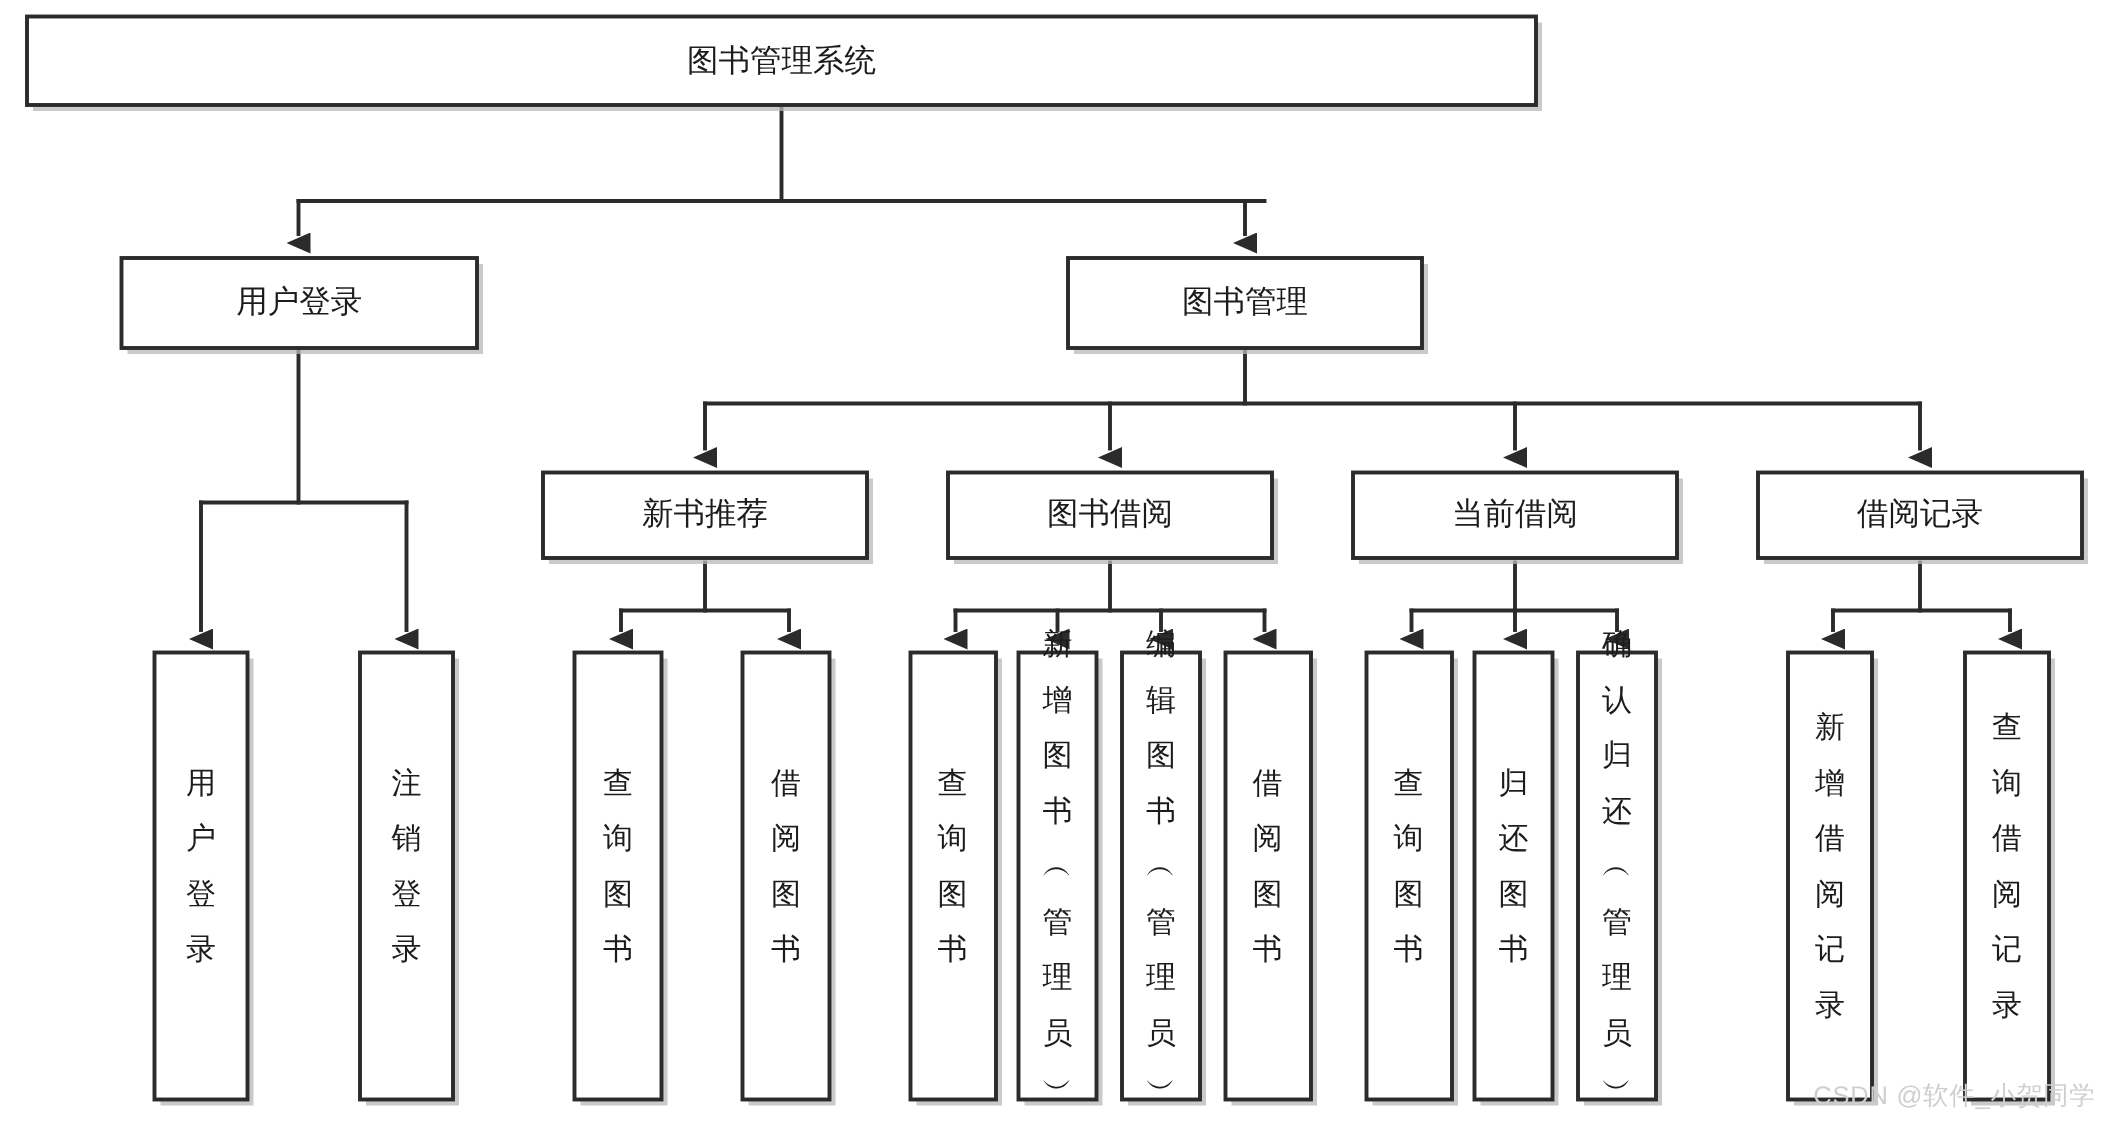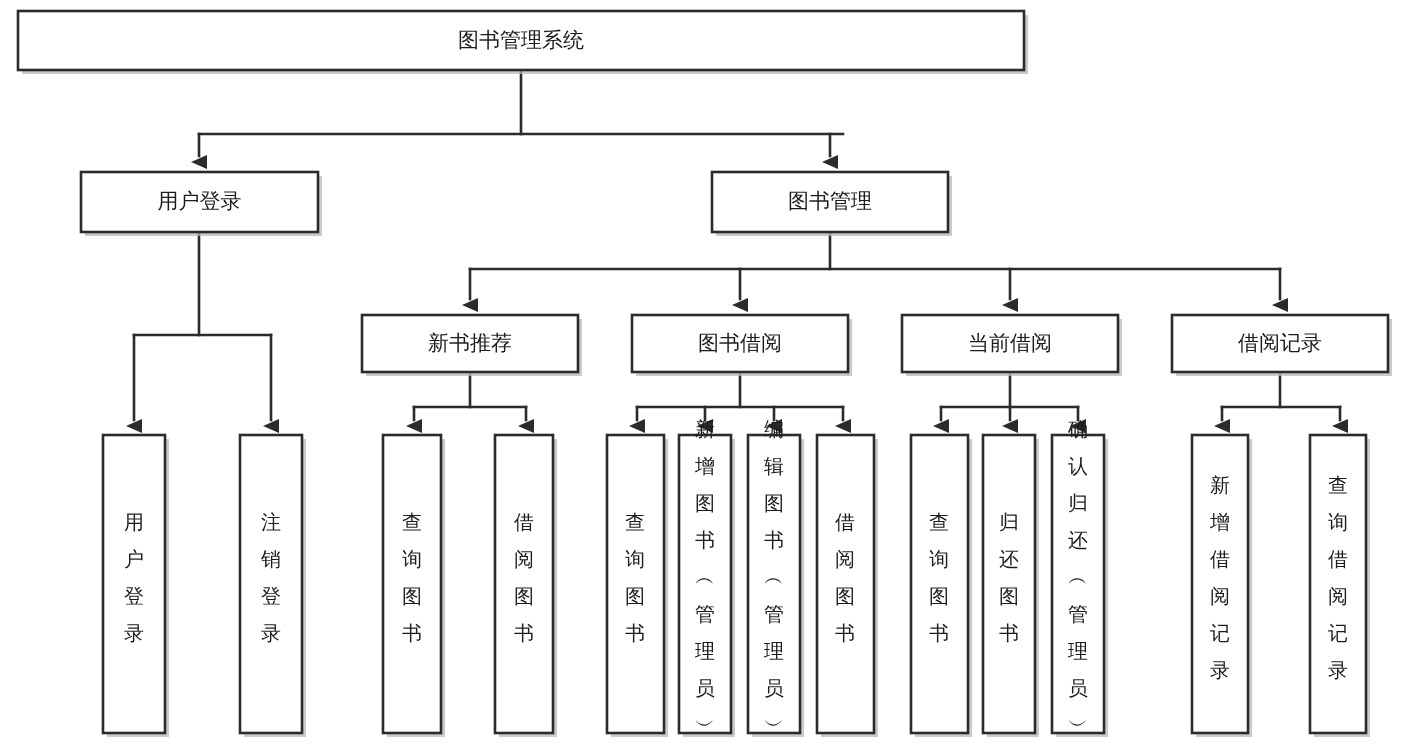--- a/index.html
+++ b/index.html
@@ -255,13 +255,14 @@
       </g>
 
       <g>
         <rect class="node-shadow" x="1314" y="439" width="56" height="298"></rect>
         <rect class="node-rect" x="1310" y="435" width="56" height="298"></rect>
         <text class="leaf-label-char" x="1338"><tspan x="1338" y="491.5">查</tspan><tspan x="1338" y="528.5">询</tspan><tspan x="1338" y="565.5">借</tspan><tspan x="1338" y="602.5">阅</tspan><tspan x="1338" y="639.5">记</tspan><tspan x="1338" y="676.5">录</tspan></text>
       </g>
     </g>
   </svg>
 
+  <div class="watermark">CSDN @软件_小贺同学</div>
 </div>
 
 </body></html>

